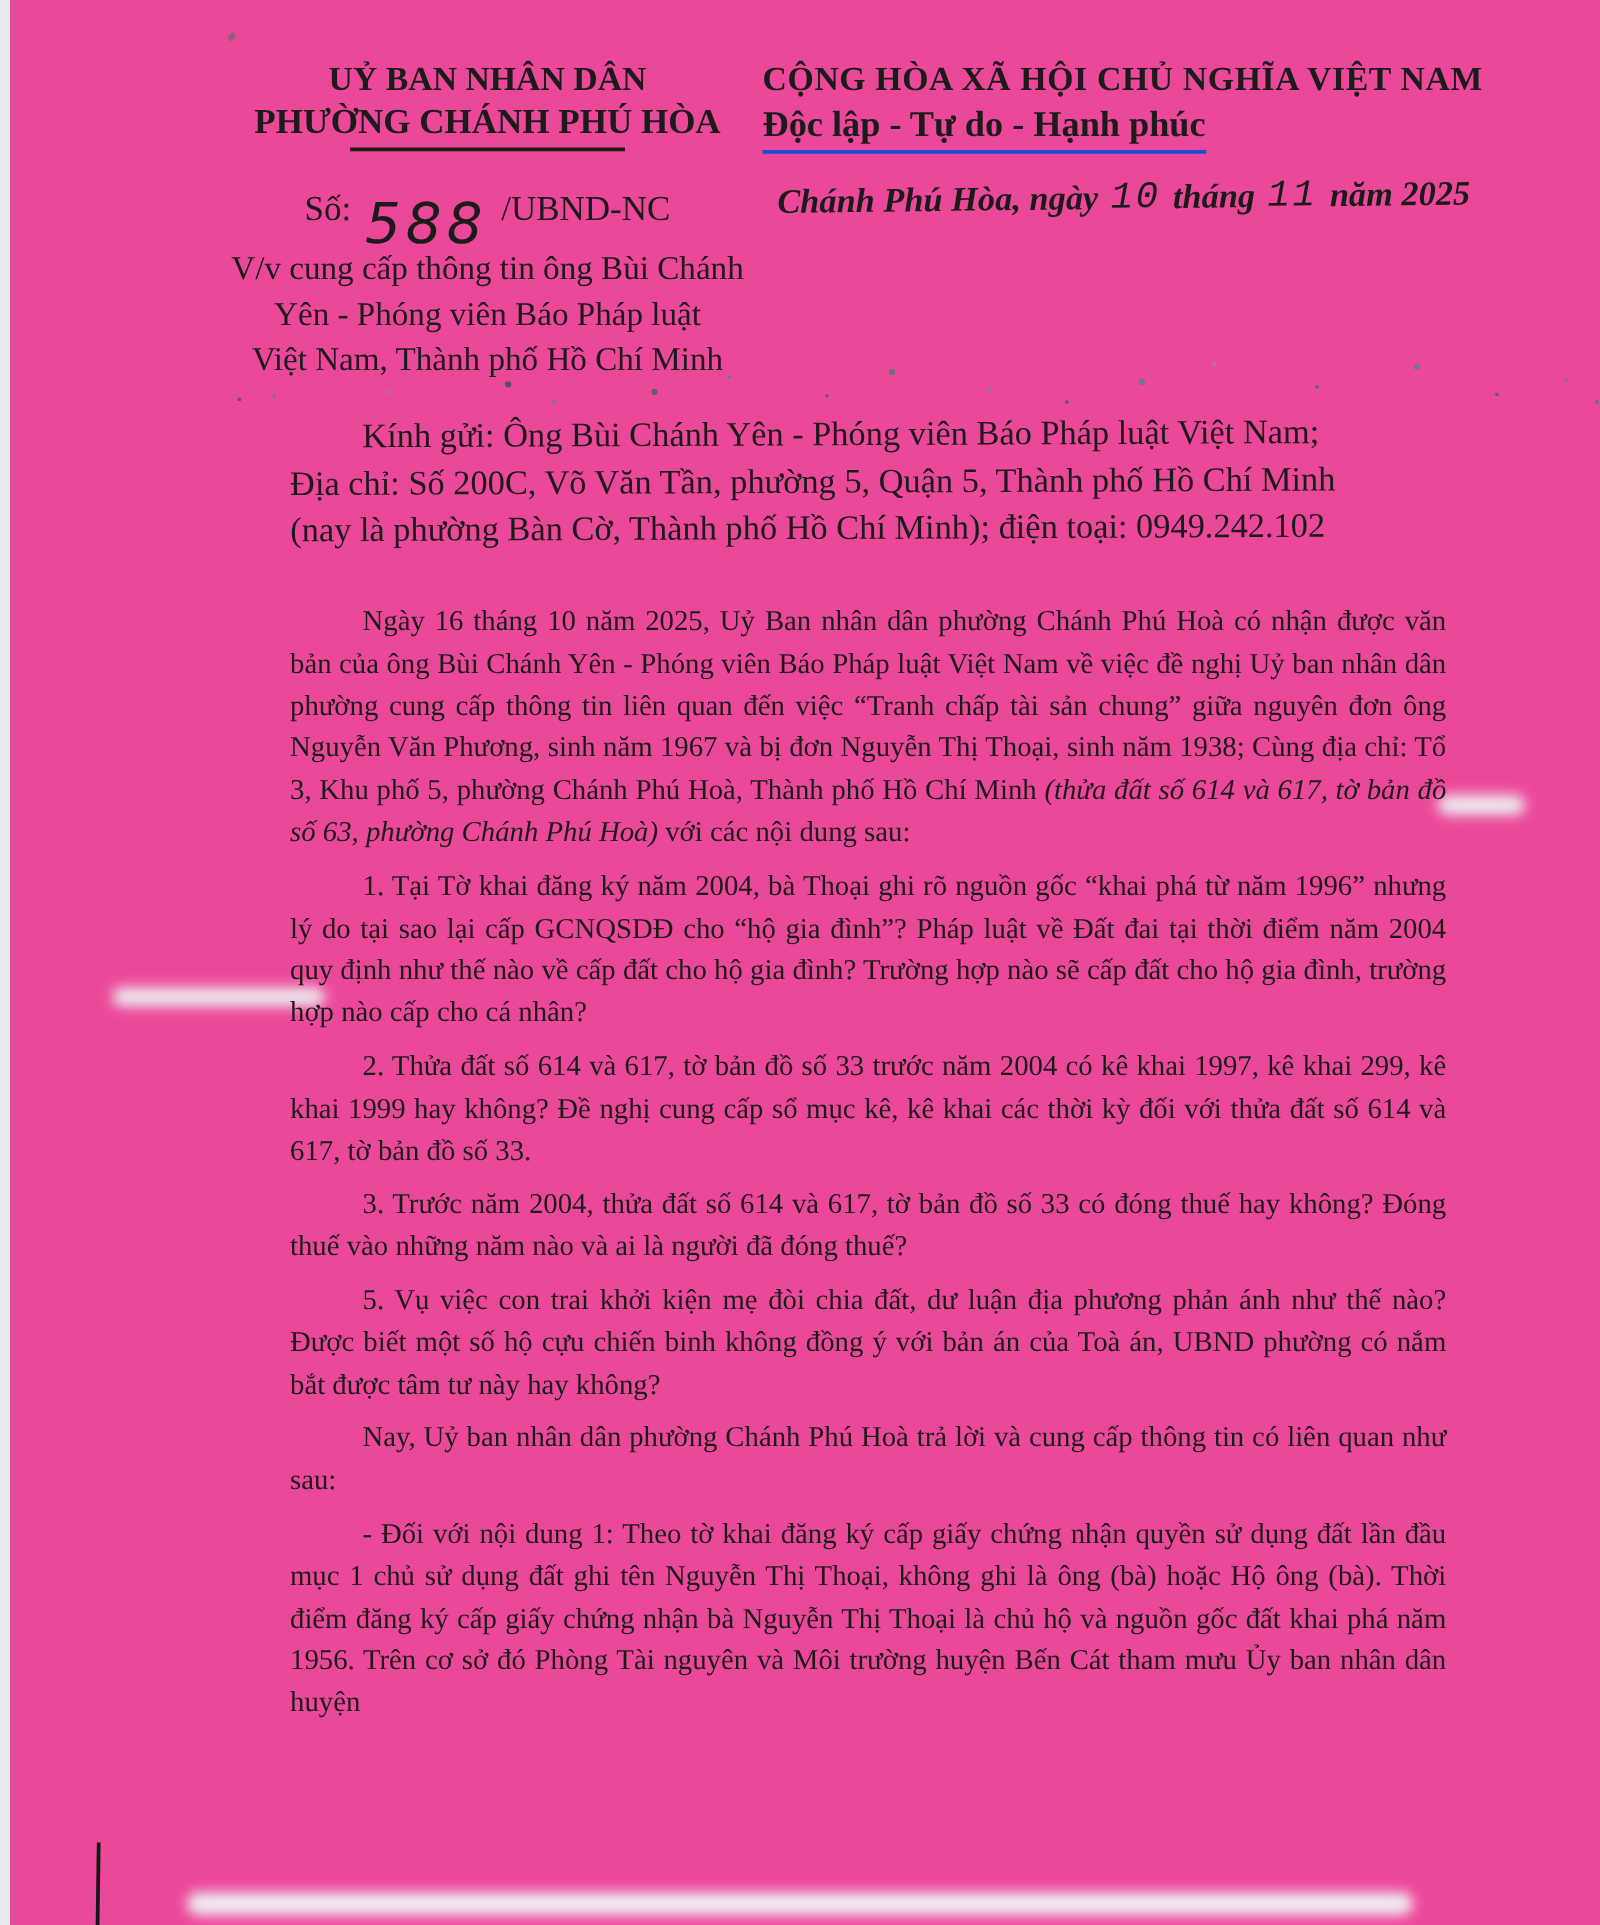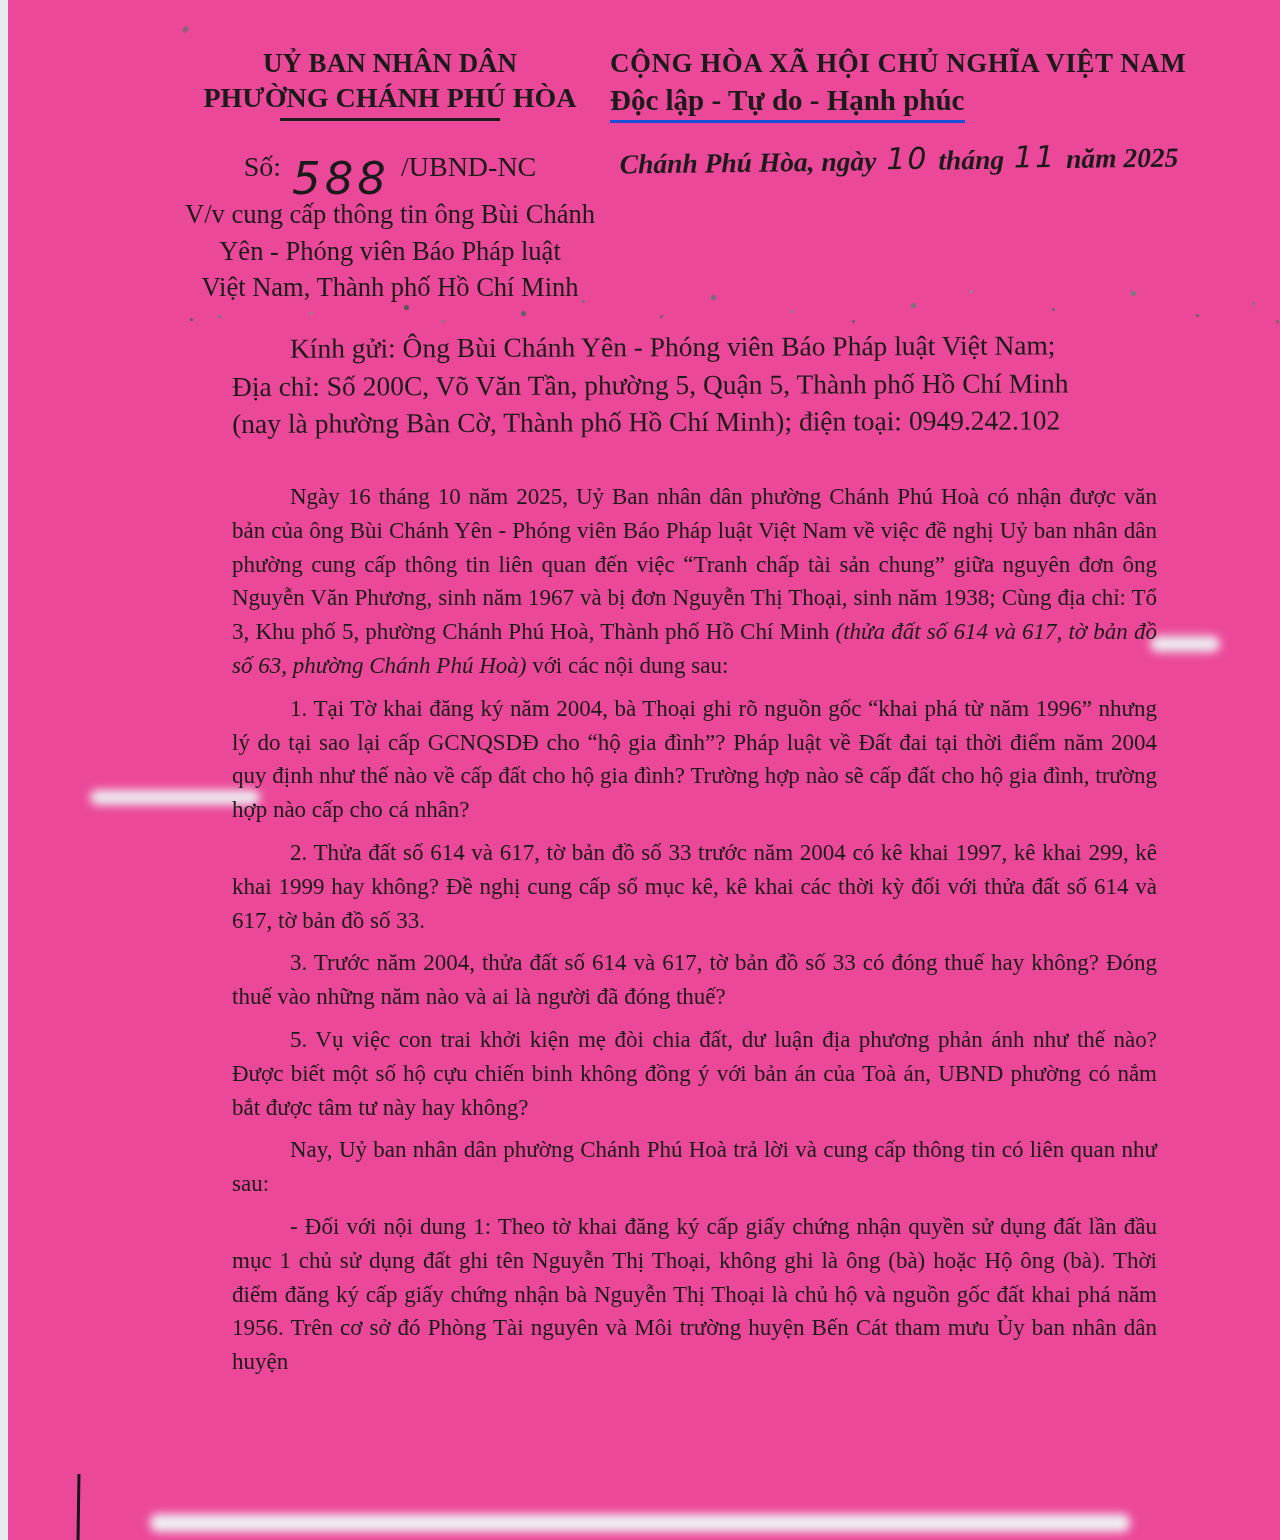--- a/index.html
+++ b/index.html
@@ -36,21 +36,21 @@
   .org-underline{width:220px;height:0;border-top:3px solid #1c1c1c;margin:3px auto 0;}
   .doc-no{position:absolute;left:185px;top:134px;width:410px;text-align:center;font-size:28px;}
   .hand{font-family:"DejaVu Sans", sans-serif;font-style:italic;}
   .hand-no{font-size:45px;letter-spacing:4px;position:relative;top:18px;margin:0 4px;}
   .subject{position:absolute;left:172px;top:196px;width:436px;text-align:center;font-size:26.5px;line-height:36.5px;}
   
   .national-block{position:absolute;left:610px;top:46px;width:578px;}
   .motto1{font-weight:bold;font-size:27px;line-height:34px;letter-spacing:.5px;}
   .motto2{display:inline-block;font-weight:bold;font-size:29px;line-height:34px;border-bottom:3px solid #1d4ed8;padding-bottom:3px;margin-top:3px;}
   .dateline{position:absolute;left:610px;top:142px;width:578px;text-align:center;font-style:italic;font-weight:bold;font-size:27.5px;transform:rotate(-.7deg);}
-  .hand-date{font-size:30px;font-weight:normal;letter-spacing:2px;margin:0 3px;position:relative;top:-1px;}
+  .hand-date{font-size:30px;font-weight:normal;letter-spacing:2px;margin:0 3px;position:relative;top:-1px;font-family:Liberation Mono, monospace;}
   
   .recipient{position:absolute;left:232px;top:328px;width:928px;font-size:27.5px;line-height:37.5px;transform:rotate(-.25deg);}
   .recipient .first{text-indent:58px;}
   .salutation{font-weight:normal;}
   
   .body-text{position:absolute;left:232px;top:480px;width:925px;font-size:23px;line-height:33.8px;text-align:justify;}
   .body-text p{margin:0 0 9px;text-indent:58px;}
 </style>
 </head>
 <body>

